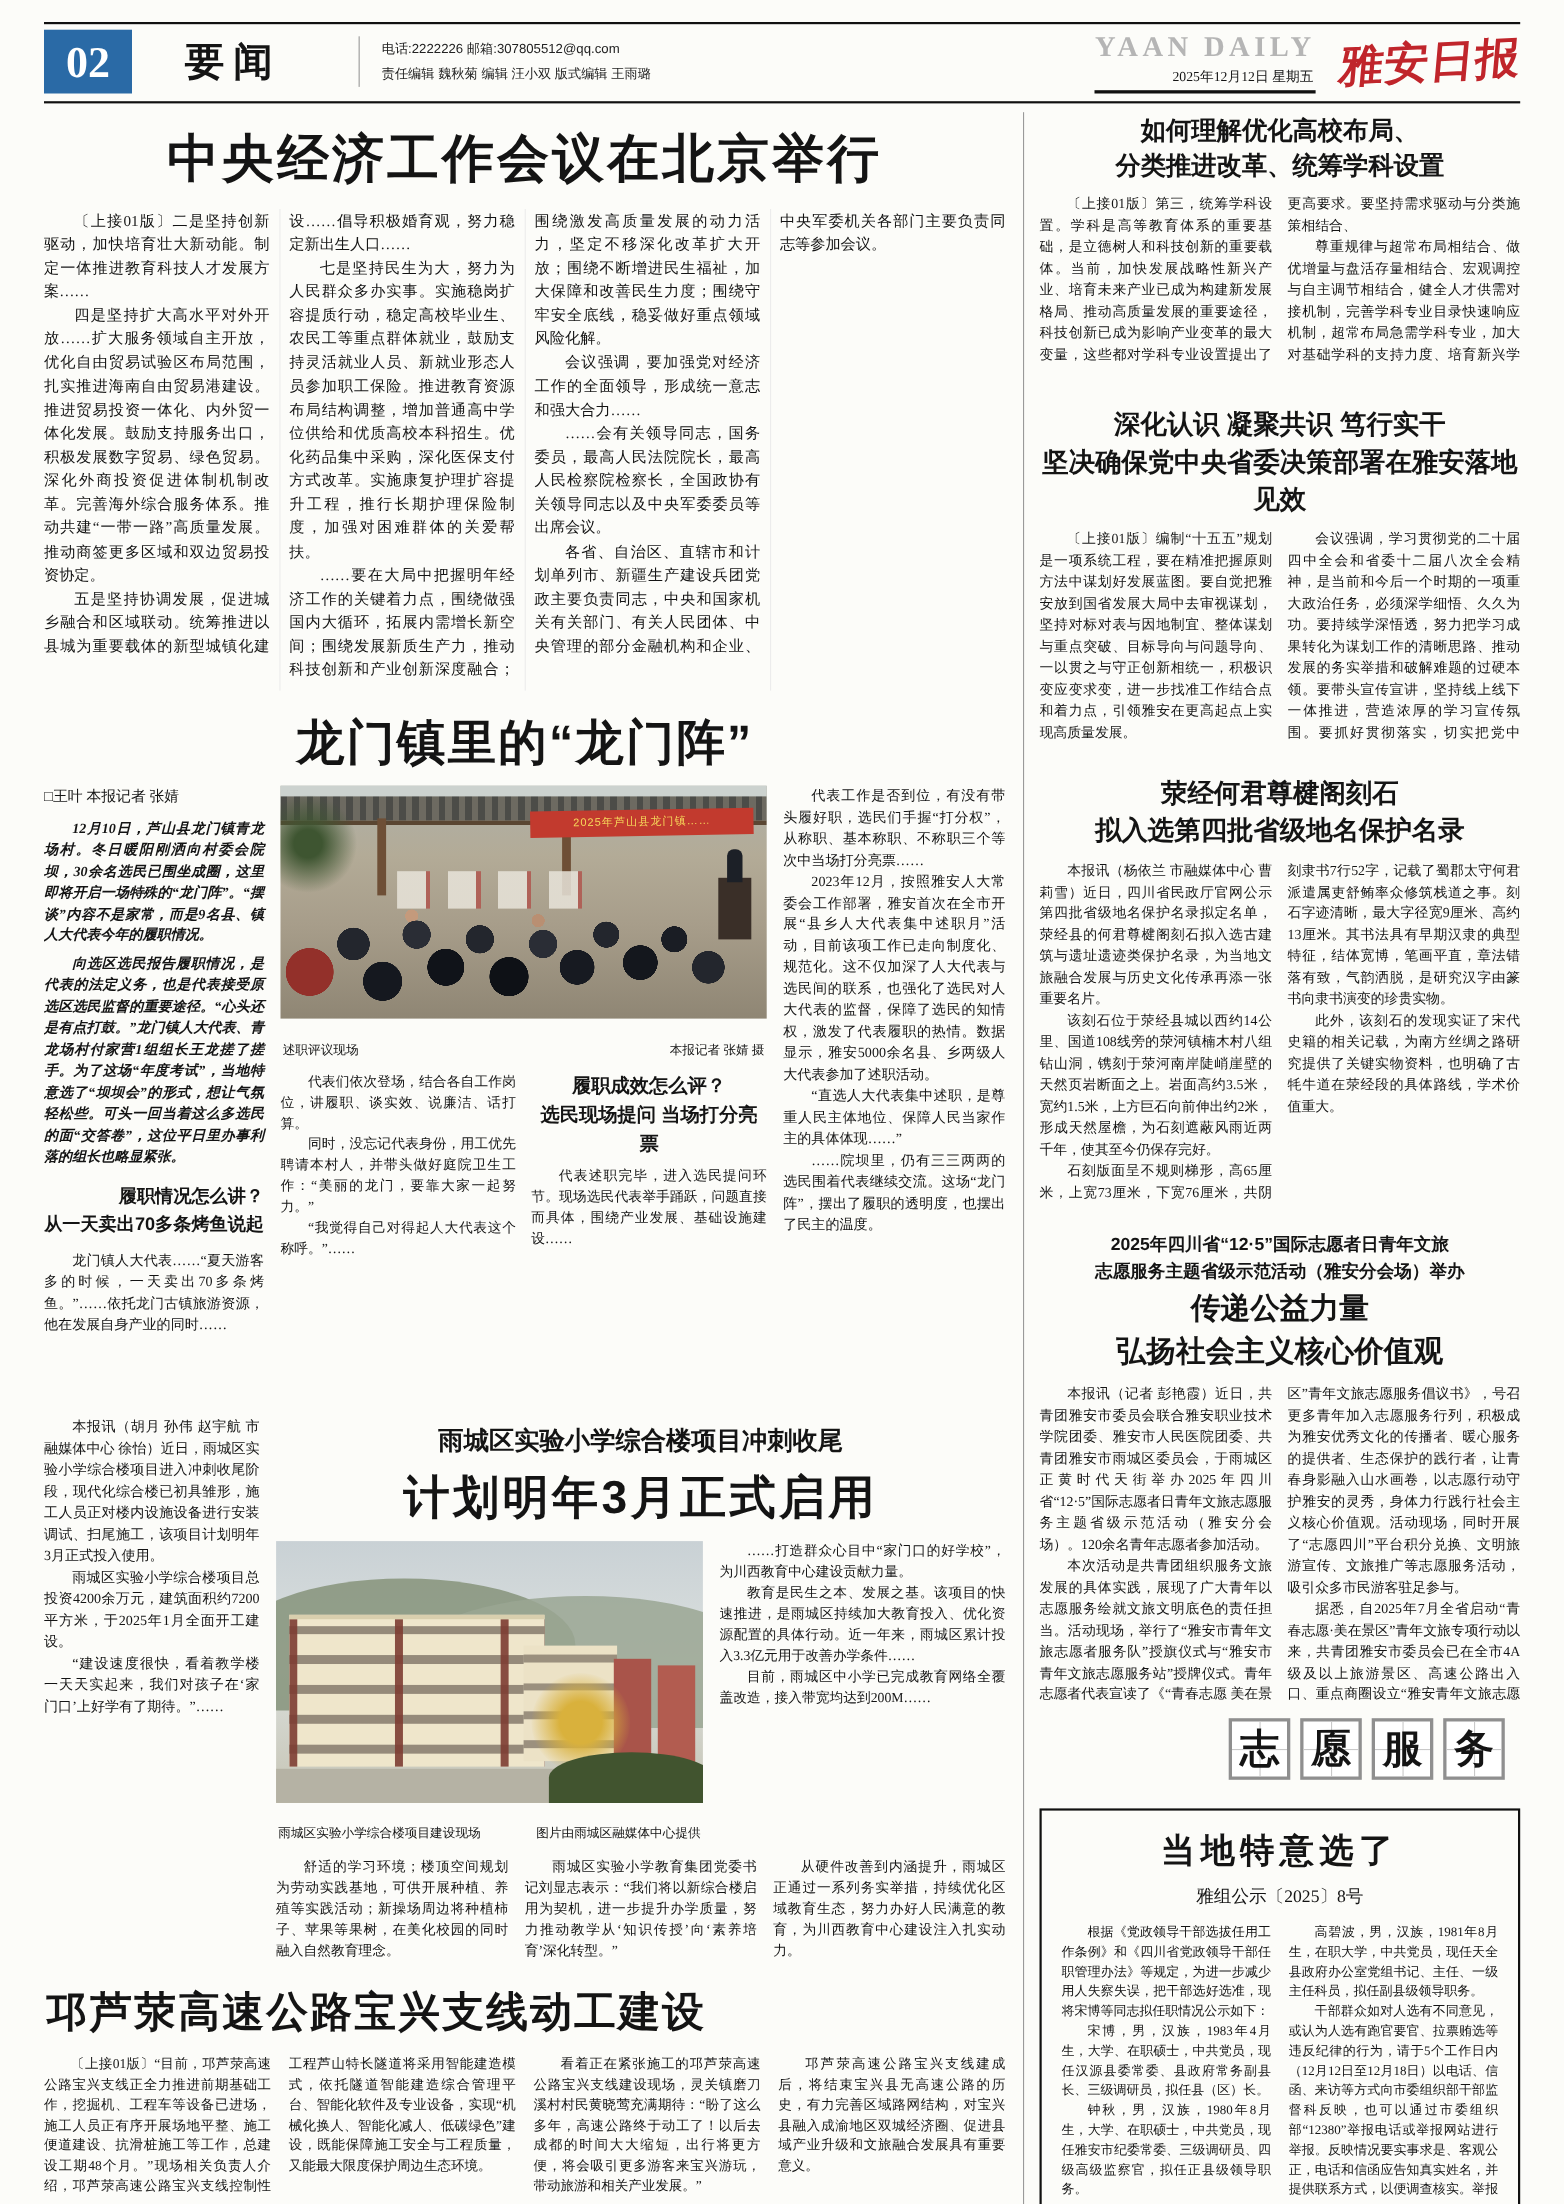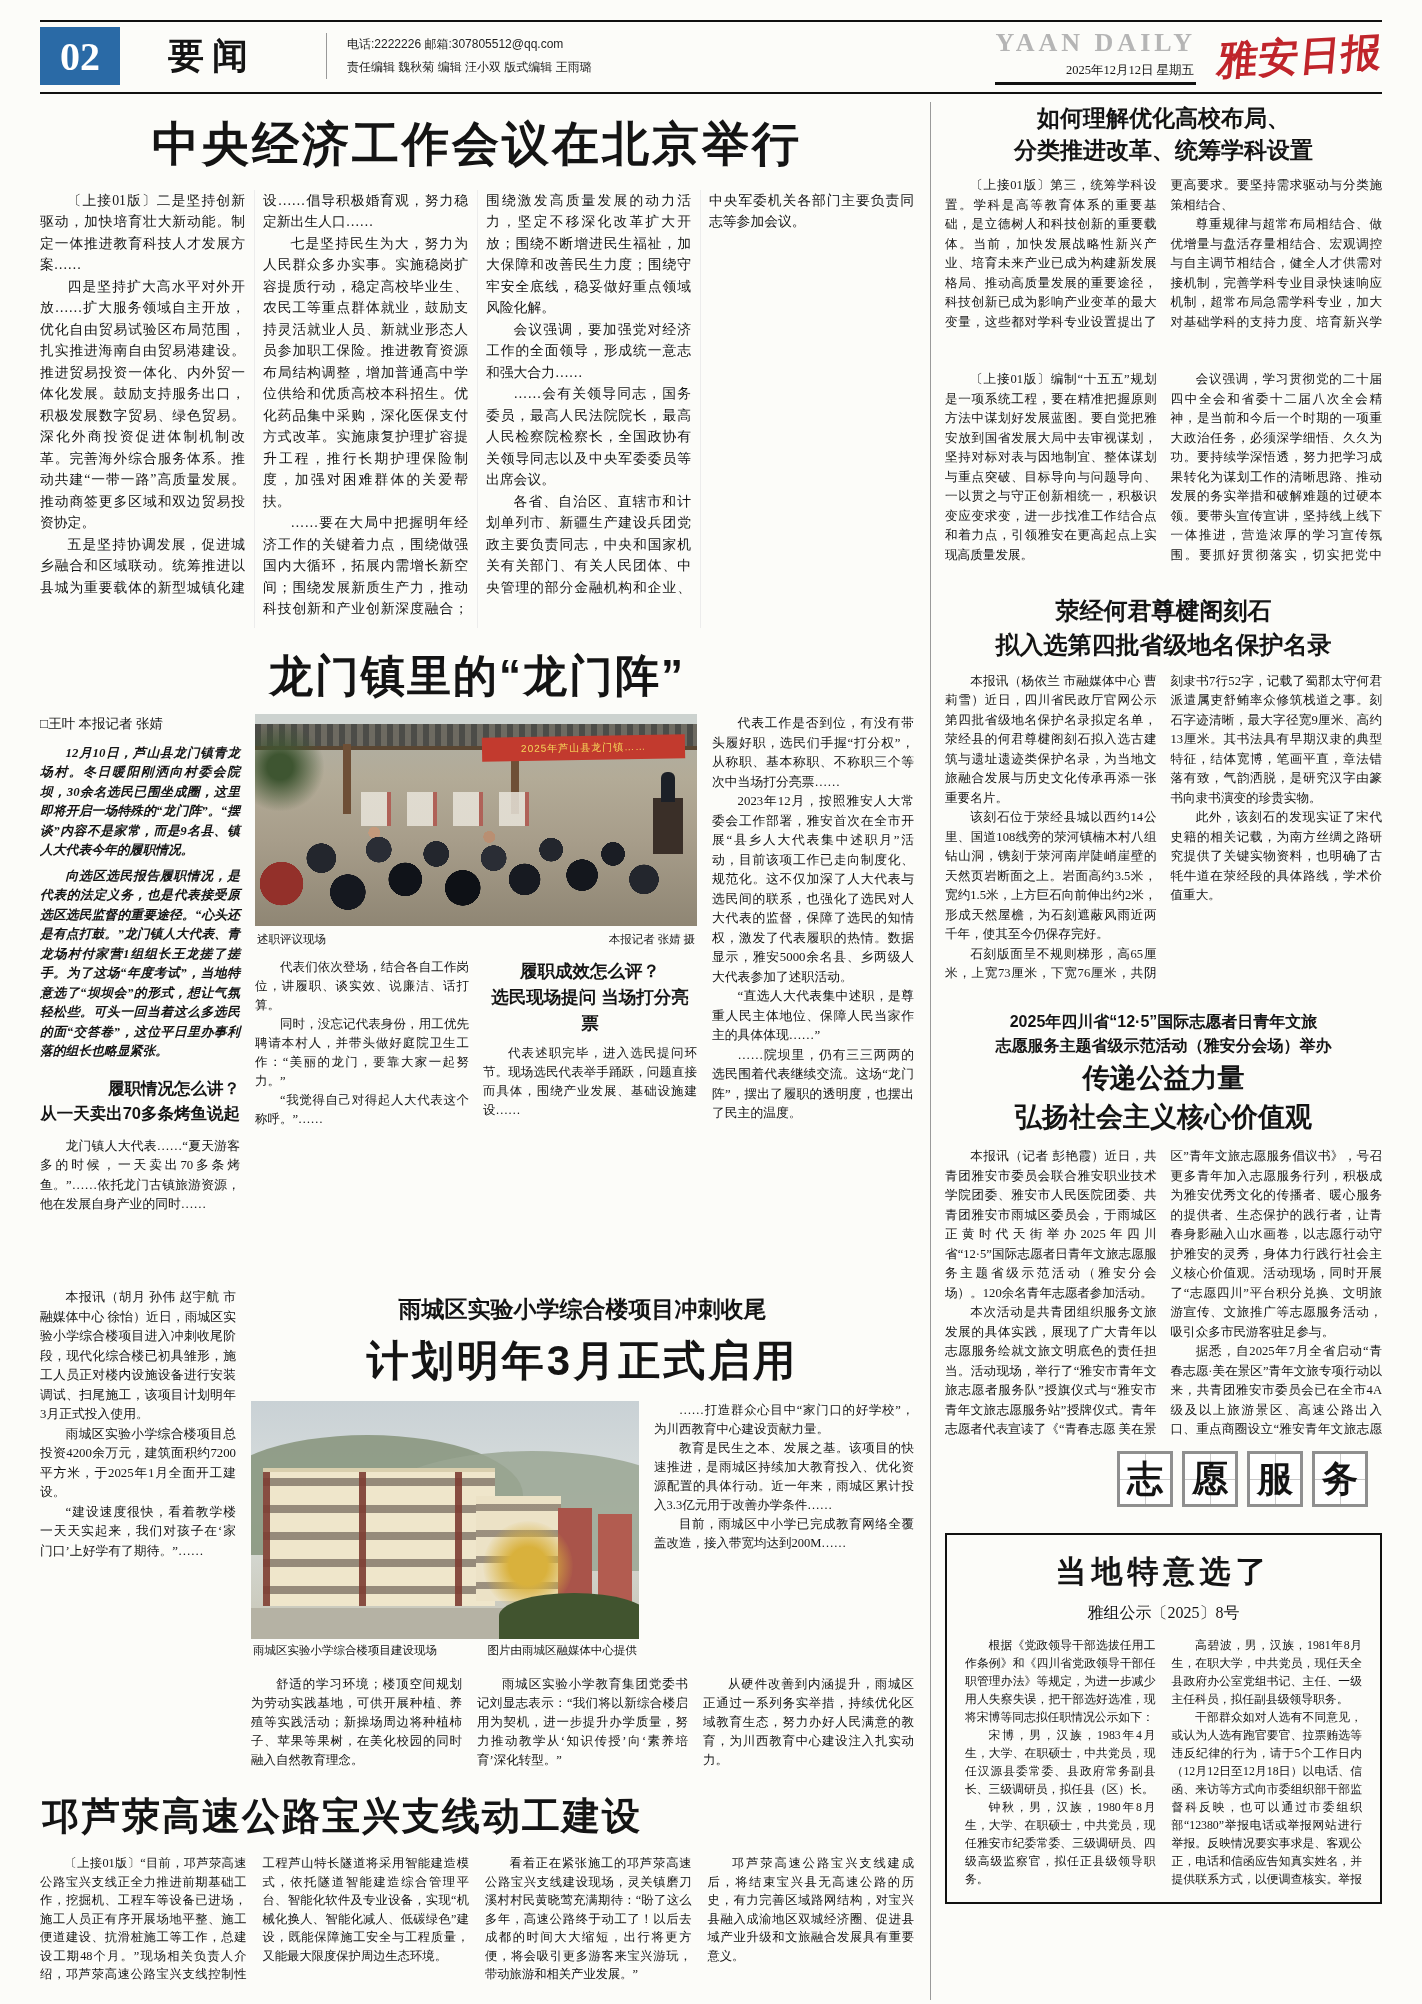--- a/index.html
+++ b/index.html
@@ -48,21 +48,21 @@
           letter-spacing:2px; margin:24px 0 14px 0; }
   .a2grid { display:grid; grid-template-columns:200px 1fr 202px; gap:15px;
             height:560px; overflow:hidden; font-size:12.8px; line-height:19.5px; }
   .byline { font-size:13.5px; margin-bottom:10px; }
   .lede p { font-style:italic; margin-bottom:6px;font-weight:bold; }
   .subhead { text-align:right; font:700 16.5px/1.55 "Liberation Sans", sans-serif;
              margin:14px 0 10px 0; text-indent:0; }
   .subhead2 { text-align:center; font:700 17.5px/1.5 "Liberation Sans", sans-serif;
               margin:12px 0 8px 0; }
   .caprow { display:flex; justify-content:space-between; font-size:11.5px;
-            padding:4px 2px 8px 2px; }
+            padding:20px 2px 8px 2px; }
   .midcols { column-count:2; column-gap:14px; height:238px; overflow:hidden;
              font-size:12.5px; line-height:19px; }
 
   
   .photo1 { position:relative; height:212px; overflow:hidden;
             background:linear-gradient(#aeb0a8 0%, #b3ab97 30%, #a79d8a 60%, #8f8674 100%); }
   .p1-sky { position:absolute; top:0; left:0; right:0; height:16px; background:#ccd2cf; }
   .p1-roof { position:absolute; top:10px; left:0; right:0; height:26px;
              background:repeating-linear-gradient(90deg,#4c4c48 0 6px,#6d6a61 6px 12px);
              border-bottom:4px solid #5a4632; }
@@ -310,20 +310,24 @@
           <div>如何理解优化高校布局、</div>
           <div>分类推进改革、统筹学科设置</div>
         </div>
         <div class="rcols hcols1">
           <p>〔上接01版〕第三，统筹学科设置。学科是高等教育体系的重要基础，是立德树人和科技创新的重要载体。当前，加快发展战略性新兴产业、培育未来产业已成为构建新发展格局、推动高质量发展的重要途径，科技创新已成为影响产业变革的最大变量，这些都对学科专业设置提出了更高要求。要坚持需求驱动与分类施策相结合、</p>
           <p>尊重规律与超常布局相结合、做优增量与盘活存量相结合、宏观调控与自主调节相结合，健全人才供需对接机制，完善学科专业目录快速响应机制，超常布局急需学科专业，加大对基础学科的支持力度、培育新兴学科和交叉学科，优化存量学科专业，更新学科专业内涵和人才培养模式，着力加强创新能力培养。</p>
         </div>
       </div>
 
       <div class="rart">
+        <div class="rtitle-sm">
+          <div>深化认识  凝聚共识  笃行实干</div>
+          <div>坚决确保党中央省委决策部署在雅安落地见效</div>
+        </div>
         <div class="rcols hcols2">
           <p>〔上接01版〕编制“十五五”规划是一项系统工程，要在精准把握原则方法中谋划好发展蓝图。要自觉把雅安放到国省发展大局中去审视谋划，坚持对标对表与因地制宜、整体谋划与重点突破、目标导向与问题导向、一以贯之与守正创新相统一，积极识变应变求变，进一步找准工作结合点和着力点，引领雅安在更高起点上实现高质量发展。</p>
           <p>会议强调，学习贯彻党的二十届四中全会和省委十二届八次全会精神，是当前和今后一个时期的一项重大政治任务，必须深学细悟、久久为功。要持续学深悟透，努力把学习成果转化为谋划工作的清晰思路、推动发展的务实举措和破解难题的过硬本领。要带头宣传宣讲，坚持线上线下一体推进，营造浓厚的学习宣传氛围。要抓好贯彻落实，切实把党中央、省委决策部署转化为本地本领域的工作任务和实际行动。</p>
 
         </div>
       </div>
 
       <div class="rart">
         <div class="rtitle-sm">
           <div>荥经何君尊楗阁刻石</div>

